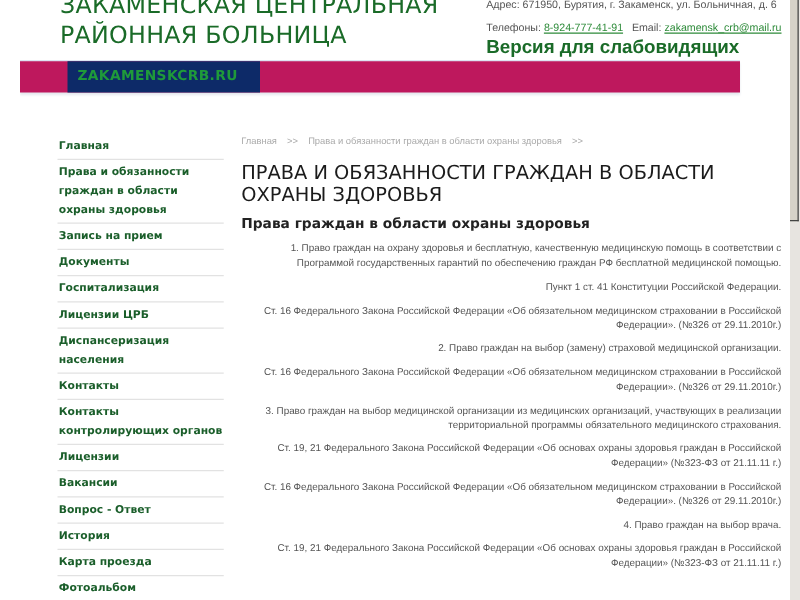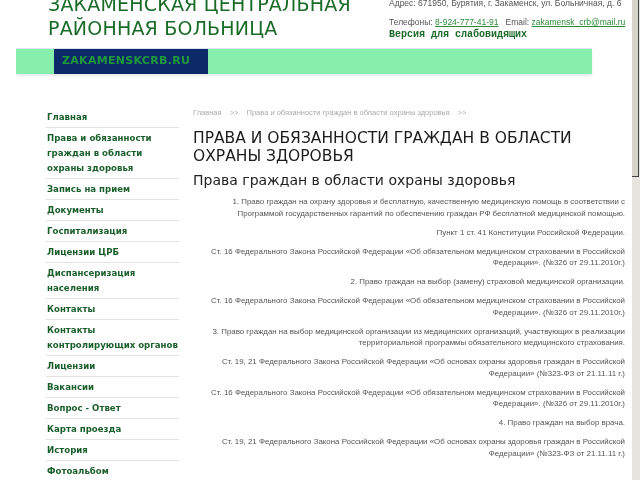--- a/index.html
+++ b/index.html
@@ -1,31 +1,31 @@
 <!DOCTYPE html>
 <html><head>
 <meta charset="utf-8">
 <style>
   html, body { margin:0; padding:0; }
   body { width:640px; height:480px; overflow:hidden; background:#fff; position:relative; font-family:"Liberation Sans", sans-serif; }
   .page { position:absolute; left:16px; top:0; width:632px; height:480px; overflow:hidden; background:#fff; }
   .site-title { position:absolute; left:32px; top:-8px; font-size:19px; line-height:24px; color:#1a6b28; font-family:"DejaVu Sans", sans-serif; letter-spacing:0.2px; }
   .contacts { position:absolute; left:373px; top:-6px; font-size:8.5px; color:#555; line-height:19px; }
   .contacts .green { color:#2e8b3a;text-decoration:underline; }
-  .vision { position:absolute; left:373px; top:29px; font-size:10px; font-weight:bold; color:#1a6b28; font-family:Liberation Mono, monospace; }
-  .band { position:absolute; left:0; top:48px; width:576px; height:25px; background:#86efac; border-top:1px solid #dde3f2; box-shadow:0 2px 2px #e5e8ee; }
+  .vision { position:absolute; left:373px; top:29px; font-size:15px; font-weight:bold; color:#1a6b28; font-family:Liberation Sans, sans-serif; }
+  .band { position:absolute; left:0; top:48px; width:576px; height:25px; background:#be185d; border-top:1px solid #dde3f2; box-shadow:0 2px 2px #e5e8ee; }
   .logo-box { position:absolute; left:38px; top:0; width:154px; height:25px; background:#0d2a68; }
   .logo-text { position:absolute; left:8px; top:5px; font-size:11px; font-weight:bold; color:#1f9a3a; font-family:"DejaVu Sans", sans-serif; letter-spacing:0.3px; }
   .sidebar { position:absolute; left:30px; top:109px; width:133px; }
   .nav-item { display:block; font-size:8.6px; font-weight:bold; color:#1a5e2a; line-height:15px; padding:1px 1px 2px 1px; border-bottom:1px solid #e2e2e2; margin-bottom:2px; font-family:"DejaVu Sans", sans-serif; cursor:pointer; }
   .content { position:absolute; left:177px; top:108px; width:432px; }
   .breadcrumb { font-size:7.5px; color:#aaa; margin-bottom:12px; }
   .breadcrumb span { margin-right:6px; }
   .page-title { font-size:15.5px; line-height:18px; color:#1b1b1b; font-weight:normal; margin:0 0 7px 0; font-family:"DejaVu Sans", sans-serif; }
-  .subtitle { font-size:14px; font-weight:normal; color:#222; margin-bottom:8px; font-family:"DejaVu Sans", sans-serif; }
+  .subtitle { font-size:11px; font-weight:bold; color:#222; margin-bottom:8px; font-family:"DejaVu Sans", sans-serif; }
   .para { font-size:7.9px; line-height:11.5px; color:#555; margin:0 0 7.5px 0;text-align:right; }
   .scrollbar { position:absolute; left:632px; top:0; width:8px; height:480px; background:#e7e4e0; }
   .scroll-thumb { position:absolute; left:0; top:0; width:7px; height:177px; background:#d6d2c8; border-right:1px solid #444; border-bottom:1px solid #444; box-sizing:border-box; }
 </style>
 </head>
 <body>
 
 <div class="page">
   <div class="site-title">
     <div>ЗАКАМЕНСКАЯ ЦЕНТРАЛЬНАЯ</div>
@@ -56,22 +56,22 @@
     <a class="nav-item">Запись на прием</a>
     <a class="nav-item">Документы</a>
     <a class="nav-item">Госпитализация</a>
     <a class="nav-item">Лицензии ЦРБ</a>
     <a class="nav-item">Диспансеризация населения</a>
     <a class="nav-item">Контакты</a>
     <a class="nav-item">Контакты контролирующих органов</a>
     <a class="nav-item">Лицензии</a>
     <a class="nav-item">Вакансии</a>
     <a class="nav-item">Вопрос - Ответ</a>
+    <a class="nav-item">История</a>
     <a class="nav-item">Карта проезда</a>
-    <a class="nav-item">История</a>
     <a class="nav-item">Фотоальбом</a>
 
   </nav>
 
   <main class="content">
     <div class="breadcrumb">
       <span>Главная</span>
       <span>&gt;&gt;</span>
       <span>Права и обязанности граждан в области охраны здоровья</span>
       <span>&gt;&gt;</span>

